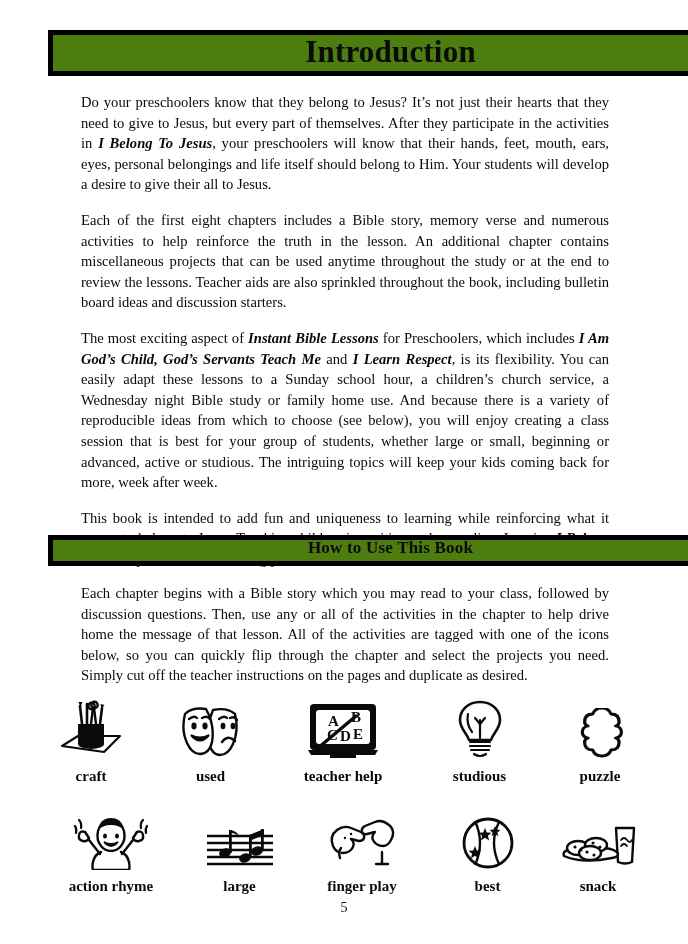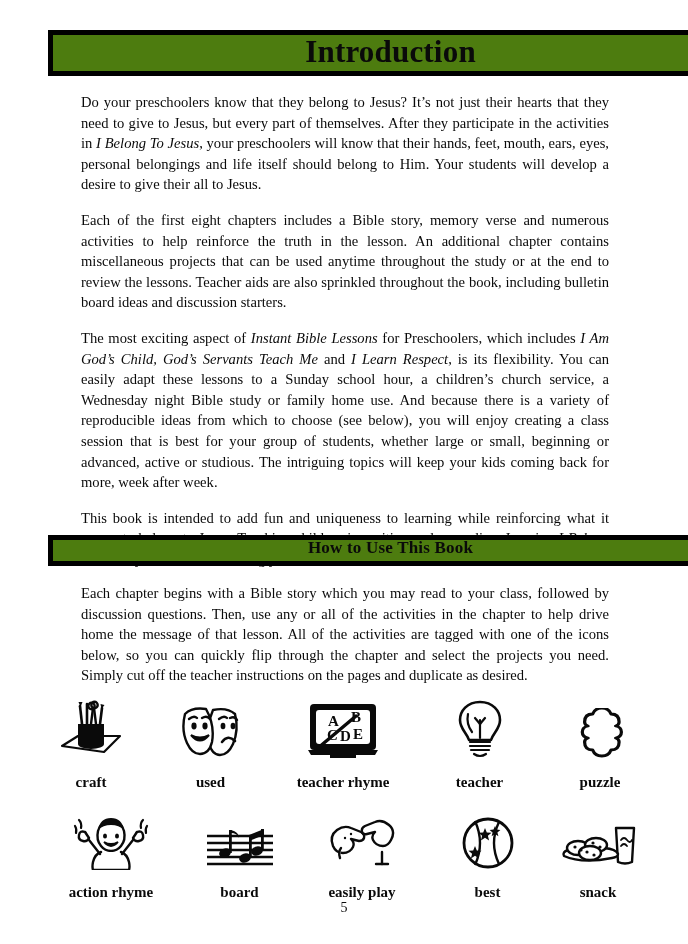--- a/index.html
+++ b/index.html
@@ -71,21 +71,21 @@
 
   p.para {
     margin: 0 0 15px 0;
     font-size: 14.6px;
     line-height: 20.6px;
     text-align: justify;
     text-justify: inter-word;
     hyphens: none;
   }
   p.para:last-child { margin-bottom: 0; }
-  .it { font-style: italic; }
+  .it { font-style: italic; font-weight: bold; }
 
   
   .icon-grid {
     position: absolute;
     left: 48px;
     width: 592px;
   }
   #icon-row-1 { top: 698px; }
   #icon-row-2 { top: 808px; }
 
@@ -102,21 +102,21 @@
     justify-content: flex-end;
   }
   .icon-art {
     height: 62px;
     display: flex;
     align-items: flex-end;
     justify-content: center;
   }
   .icon-art svg { display: block; }
   .icon-label {
-    margin-top: 14px;
+    margin-top: 8px;
     font-size: 15px;
     line-height: 17px;
     font-weight: bold;
     white-space: nowrap;
     text-align: center;
   }
 
   
   .c-craft        { width: 86px; }
   .c-skit         { width: 78px; }
@@ -239,21 +239,21 @@
               <text x="45" y="20">B</text>
               <text x="21" y="38">C</text>
               <text x="34" y="39">D</text>
               <text x="47" y="37">E</text>
             </g>
             <g stroke="#0a0a0a" stroke-width="3.4" stroke-linecap="round">
               <path d="M12 46 L50 14"></path>
             </g>
           </svg>
         </div>
-        <div class="icon-label">teacher rhyme</div>
+        <div class="icon-label">teacher help</div>
       </div>
 
 
       <div class="icon-cell c-activity">
         <div class="icon-art">
           <svg width="48" height="60" viewBox="0 0 48 60">
             <g fill="#ffffff" stroke="#0a0a0a" stroke-width="2.6" stroke-linejoin="round">
               <path d="M24 2 C11 2 4 11 4 20 c0 9 7 13 9 20 h22 c2 -7 9 -11 9 -20 c0 -9 -7 -18 -20 -18 Z"></path>
             </g>
             <g fill="none" stroke="#0a0a0a" stroke-width="2.2" stroke-linecap="round">
@@ -263,21 +263,21 @@
               <path d="M18 54 q6 4 12 0"></path>
               <path d="M12 14 q-2 10 4 18"></path>
             </g>
             <g stroke="#0a0a0a" stroke-width="2.2" stroke-linecap="round">
               <path d="M24 38 L24 20"></path>
               <path d="M24 24 L19 18"></path>
               <path d="M24 24 L29 18"></path>
             </g>
           </svg>
         </div>
-        <div class="icon-label">teacher</div>
+        <div class="icon-label">studious</div>
       </div>
 
       <div class="icon-cell c-puzzle">
         <div class="icon-art">
           <svg width="62" height="52" viewBox="0 0 62 52">
             <path d="M4 14 q0 -8 7 -8 q2 -6 8 -6 q6 0 8 6 q7 0 7 8 q0 3 -3 4 q5 1 5 6 q0 5 -5 6 q3 1 3 4 q0 8 -7 8 q-2 6 -8 6 q-6 0 -8 -6 q-7 0 -7 -8 q0 -3 3 -4 q-5 -1 -5 -6 q0 -5 5 -6 q-3 -1 -3 -4 Z" transform="translate(11,0) scale(1.15,1)" fill="#ffffff" stroke="#0a0a0a" stroke-width="2.8" stroke-linejoin="round"></path>
           </svg>
         </div>
         <div class="icon-label">puzzle</div>
       </div>
@@ -331,40 +331,40 @@
               <rect x="24" y="4" width="2.8" height="23"></rect>
               <path d="M26 4 q8 2 8 8 q-2 -5 -8 -5 Z"></path>
               <ellipse cx="40" cy="32" rx="6" ry="4.6" transform="rotate(-18 40 32)"></ellipse>
               <rect x="44" y="9" width="2.8" height="23"></rect>
               <ellipse cx="52" cy="25" rx="6" ry="4.6" transform="rotate(-18 52 25)"></ellipse>
               <rect x="56" y="3" width="2.8" height="22"></rect>
               <path d="M44 9 L59 3 L59 9 L44 15 Z"></path>
             </g>
           </svg>
         </div>
-        <div class="icon-label">board</div>
+        <div class="icon-label">large</div>
       </div>
 
       <div class="icon-cell c-fingerplay">
         <div class="icon-art">
           <svg width="70" height="58" viewBox="0 0 70 58">
             <g fill="#ffffff" stroke="#0a0a0a" stroke-width="2.4" stroke-linejoin="round" stroke-linecap="round">
               <path d="M6 34 q-4 -10 4 -16 q7 -5 14 -2 l10 4 q4 2 3 6 q-1 3 -5 3 l-8 -2 q4 4 2 8 q-3 6 -10 6 q-7 0 -10 -7 Z"></path>
               <path d="M13 46 q-2 -6 1 -10"></path>
               <path d="M64 28 q5 -9 -2 -15 q-7 -6 -14 -3 l-10 4 q-4 2 -3 6 q1 3 5 2 l8 -2 q-4 4 -2 8 q3 6 10 6 q5 0 8 -6 Z"></path>
               <path d="M55 40 L55 52"></path>
               <path d="M49 52 h12"></path>
             </g>
             <g fill="#0a0a0a">
               <circle cx="18" cy="26" r="1.2"></circle>
               <circle cx="24" cy="22" r="1.2"></circle>
             </g>
           </svg>
         </div>
-        <div class="icon-label">easily play</div>
+        <div class="icon-label">finger play</div>
       </div>
 
       <div class="icon-cell c-game">
         <div class="icon-art">
           <svg width="54" height="54" viewBox="0 0 54 54">
             <circle cx="27" cy="27" r="24" fill="#ffffff" stroke="#0a0a0a" stroke-width="2.8"></circle>
             <g fill="none" stroke="#0a0a0a" stroke-width="2.4">
               <path d="M14 5 q10 22 0 44"></path>
               <path d="M38 6 q-10 21 0 42"></path>
             </g>

